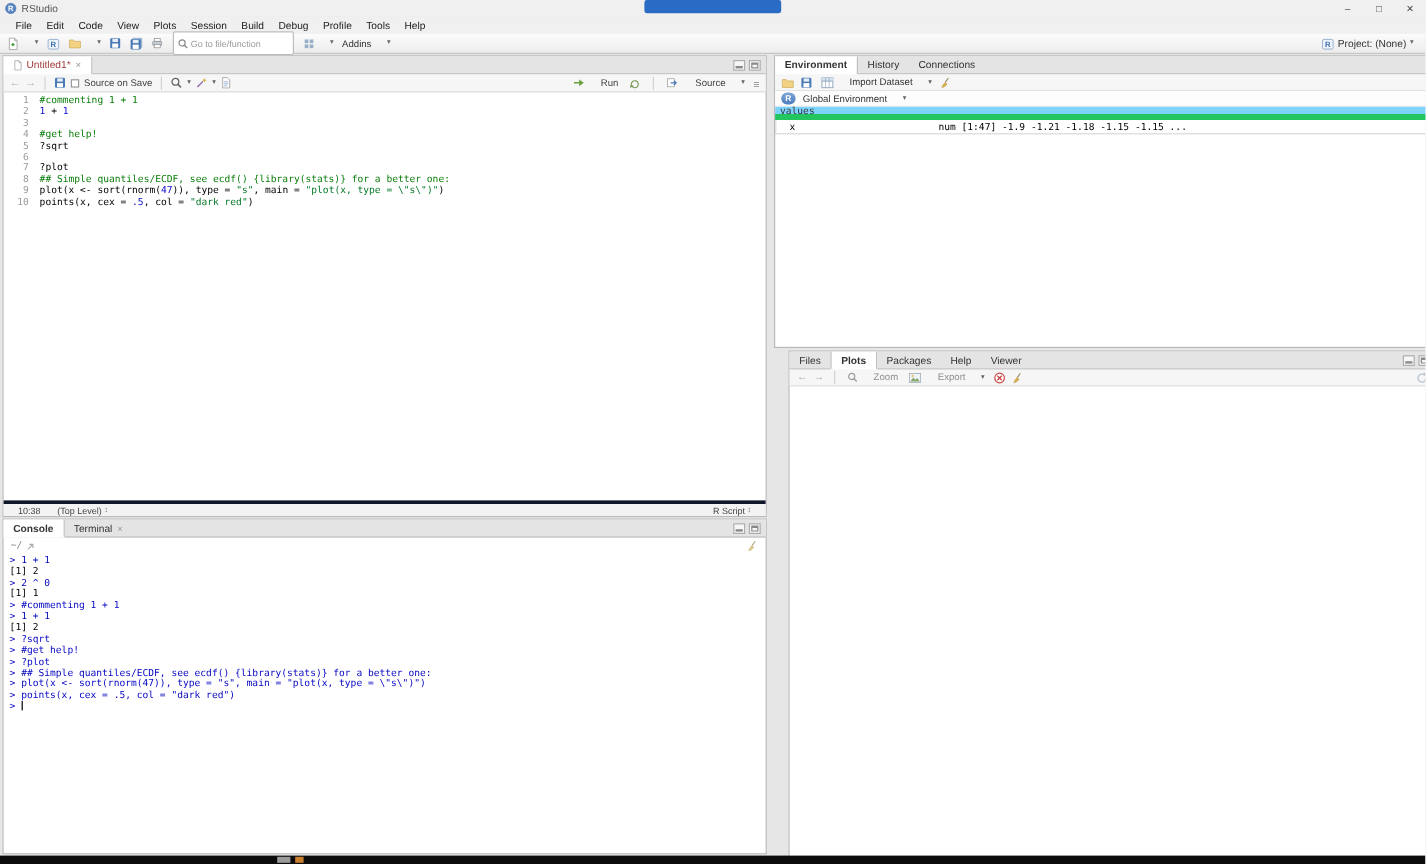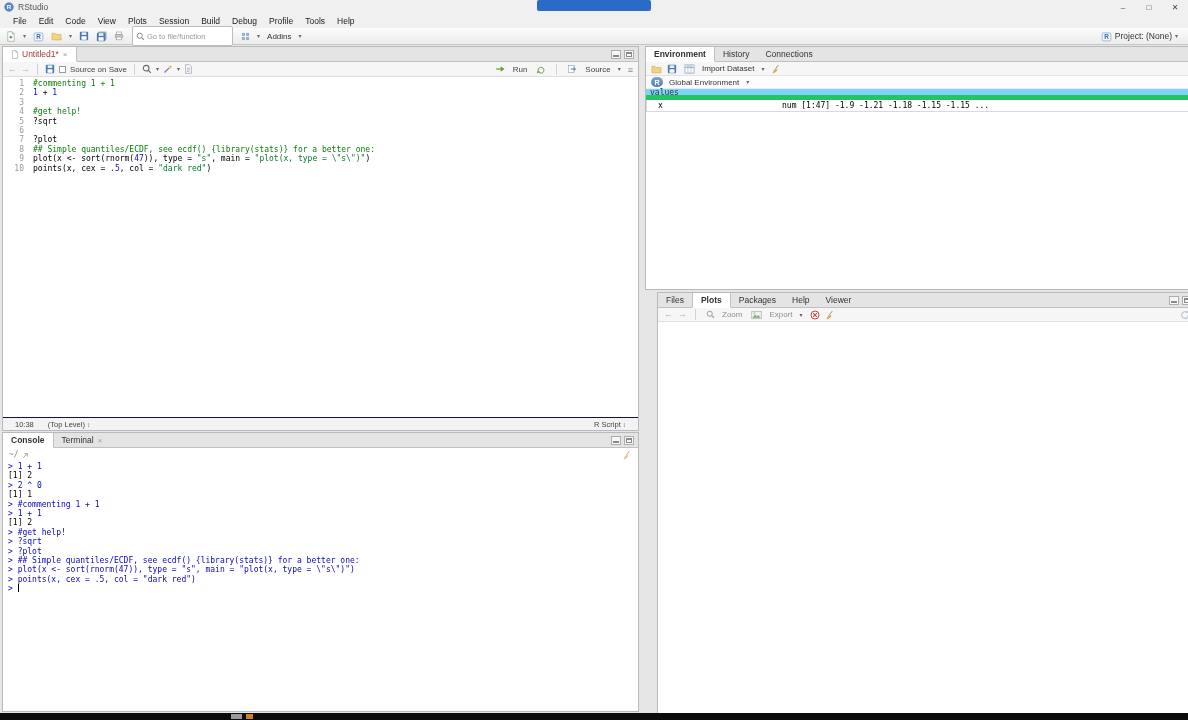--- a/index.html
+++ b/index.html
@@ -18,21 +18,21 @@
 
   
   .menubar { height:14px; background:#f0f0f0; display:flex; align-items:center; font-size:8.5px;
              color:#222; padding-left:7px; }
   .menu-item { padding:0 6px; height:100%; display:flex; align-items:center; cursor:default; }
 
   
   .toolbar { height:17px; background:linear-gradient(#fcfcfc,#ececec);
              border-bottom:1px solid #c6c6c6; display:flex; align-items:center;
              padding:0 4px; gap:3px; font-size:8px; color:#333; }
-  .tbtn { display:flex; align-items:center; gap:7px; padding:1px 2px; border-radius:2px; }
+  .tbtn { display:flex; align-items:center; gap:13px; padding:1px 2px; border-radius:2px; }
   .sep { width:1px; height:11px; background:#d2d2d2; margin:0 3px; flex:none; }
   .chev { font-size:6px; color:#666; line-height:1; }
   .goto-box { display:flex; align-items:center; gap:2px; background:#fff; border:1px solid #bdbdbd;
               border-radius:2px; height:20px; padding:0 3px; margin:0 3px; }
   .goto-box input { border:none; outline:none; width:82px; font-size:7.5px; height:10px;
                     font-family:"Liberation Sans",sans-serif; color:#333; background:transparent; }
   .goto-box input::placeholder { color:#9a9a9a; }
   .project { margin-left:auto; display:flex; align-items:center; gap:3px; padding-right:6px;
              font-size:8.5px; color:#333; }
 
@@ -69,21 +69,21 @@
   .code-area { flex:1; overflow:hidden; font-family:"DejaVu Sans Mono","Liberation Mono",monospace;
                font-size:8px; line-height:9.4px; padding-top:2px; }
   .code-line { display:flex; min-height:9.4px; }
   .gutter { flex:none; width:30px; text-align:right; padding-right:9px; color:#9b9b9b; }
   .code-text { white-space:pre; color:#000; }
   .tok-comment { color:#0a7d0a; }
   .tok-number  { color:#0b0bcd; }
   .tok-string  { color:#067a2a; }
   .tok-plain   { color:#000; }
 
-  .ed-status { height:13px; flex:none; border-top:1px solid #0f172a; background:#f3f3f3;
+  .ed-status { height:13px; flex:none; border-top:3px solid #0f172a; background:#f3f3f3;
                display:flex; align-items:center; font-size:7.5px; color:#444; padding:0 12px; gap:4px; }
   .updown { font-size:6.5px; color:#777; }
   .status-scope { margin-left:10px; display:flex; gap:2px; align-items:center; }
   .status-right { margin-left:auto; display:flex; gap:2px; align-items:center; }
 
   
   .console-path { height:13px; flex:none; display:flex; align-items:center; gap:3px; font-size:8px;
                   color:#8a8a8a; padding:0 6px;
                   font-family:"DejaVu Sans Mono","Liberation Mono",monospace; }
   .console-body { flex:1; overflow:hidden; font-family:"DejaVu Sans Mono","Liberation Mono",monospace;
@@ -395,22 +395,22 @@
     </div>
     <div class="console-body">
       <div>
           <div class="console-line cl-input">&gt; 1 + 1</div>
           <div class="console-line cl-output">[1] 2</div>
           <div class="console-line cl-input">&gt; 2 ^ 0</div>
           <div class="console-line cl-output">[1] 1</div>
           <div class="console-line cl-input">&gt; #commenting 1 + 1</div>
           <div class="console-line cl-input">&gt; 1 + 1</div>
           <div class="console-line cl-output">[1] 2</div>
+          <div class="console-line cl-input">&gt; ?sqrt</div>
           <div class="console-line cl-input">&gt; #get help!</div>
-          <div class="console-line cl-input">&gt; ?sqrt</div>
           <div class="console-line cl-input">&gt; ?plot</div>
           <div class="console-line cl-input">&gt; ## Simple quantiles/ECDF, see ecdf() {library(stats)} for a better one:</div>
           <div class="console-line cl-input">&gt; plot(x &lt;- sort(rnorm(47)), type = "s", main = "plot(x, type = \"s\")")</div>
           <div class="console-line cl-input">&gt; points(x, cex = .5, col = "dark red")</div>
           <div class="console-line cl-input">&gt; <span class="cursor"></span></div>
         </div>
     </div>
   </div>
 
   <div class="pane" id="env-pane">

